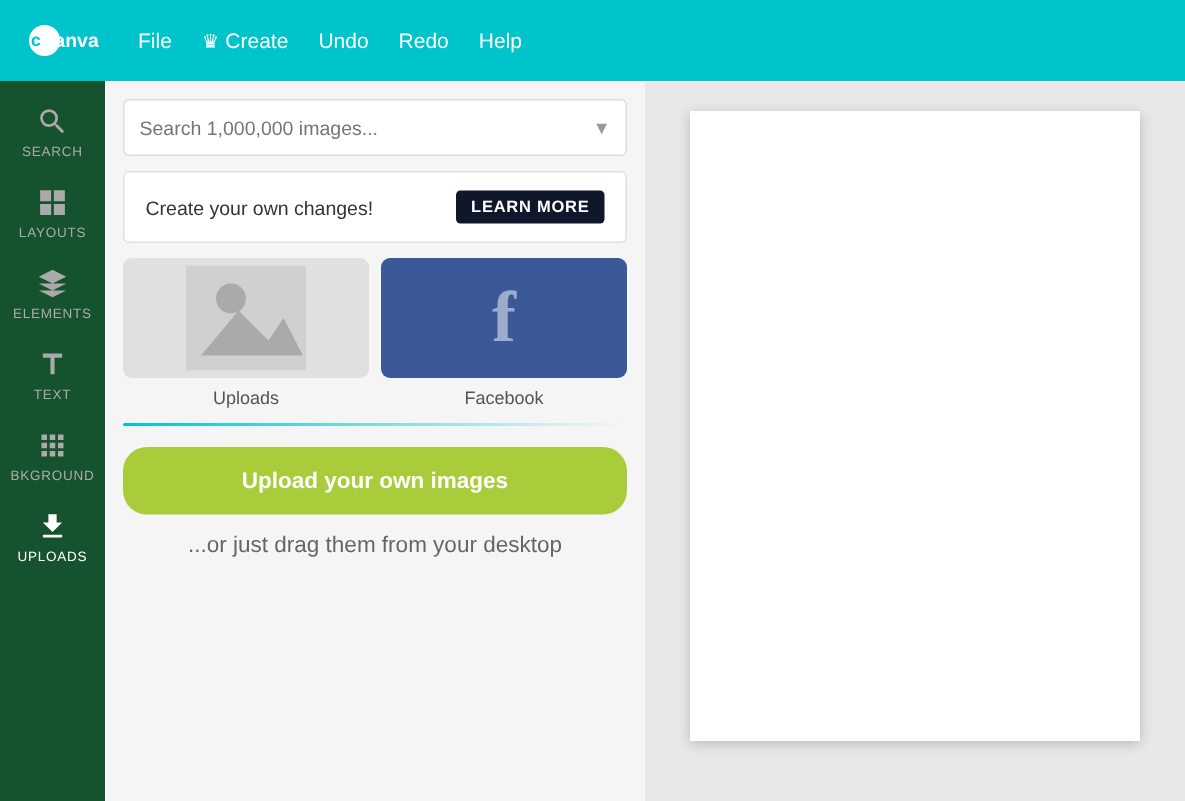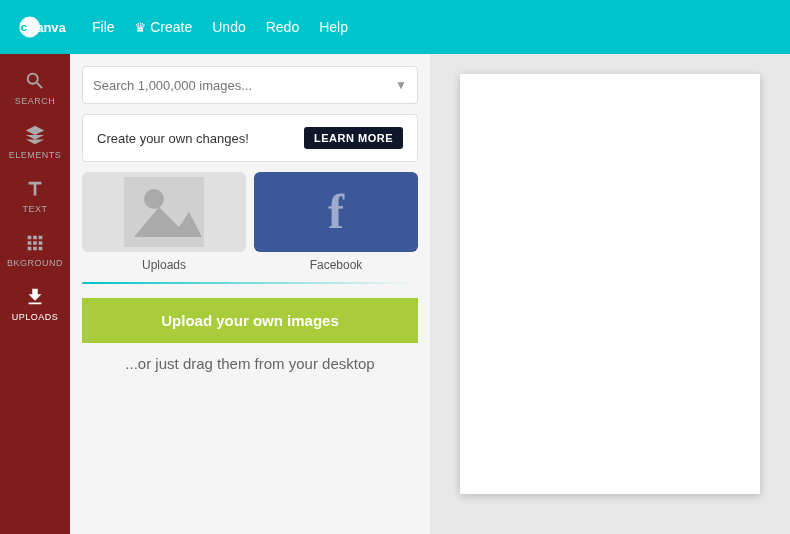--- a/index.html
+++ b/index.html
@@ -39,21 +39,21 @@
     
     .main {
       display: flex;
       flex: 1;
       overflow: hidden;
     }
 
     
     .sidebar {
       width: 70px;
-      background: #7f1d1d;
+      background: #14532d;
       display: flex;
       flex-direction: column;
       align-items: center;
       padding-top: 8px;
       gap: 4px;
       flex-shrink: 0;
     }
     .sidebar-item {
       display: flex;
       flex-direction: column;
@@ -210,21 +210,21 @@
       background: linear-gradient(to right, #00c4cc, transparent);
       border-radius: 1px;
       margin-bottom: 4px;
     }
 
     
     .upload-btn {
       background: #a8cc3a;
       color: white;
       border: none;
-      border-radius: 0;
+      border-radius: 16px;
       padding: 14px 20px;
       font-size: 15px;
       font-weight: 600;
       cursor: pointer;
       width: 100%;
       text-align: center;
     }
 
     
     .drag-text {
@@ -275,20 +275,26 @@
 
   <aside class="sidebar">
     <div class="sidebar-item">
       <svg viewBox="0 0 24 24">
         <path d="M15.5 14h-.79l-.28-.27A6.47 6.47 0 0 0 16 9.5 6.5 6.5 0 1 0 9.5 16c1.61 0 3.09-.59 4.23-1.57l.27.28v.79l5 4.99L20.49 19l-4.99-5zm-6 0C7.01 14 5 11.99 5 9.5S7.01 5 9.5 5 14 7.01 14 9.5 11.99 14 9.5 14z"></path>
       </svg>
       <span class="sidebar-label">SEARCH</span>
     </div>
     <div class="sidebar-item">
       <svg viewBox="0 0 24 24">
+        <path d="M3 3h8v8H3zm10 0h8v8h-8zM3 13h8v8H3zm10 0h8v8h-8z"></path>
+      </svg>
+      <span class="sidebar-label">LAYOUTS</span>
+    </div>
+    <div class="sidebar-item">
+      <svg viewBox="0 0 24 24">
         <path d="M12 2L2 7l10 5 10-5-10-5zM2 17l10 5 10-5M2 12l10 5 10-5"></path>
       </svg>
       <span class="sidebar-label">ELEMENTS</span>
     </div>
     <div class="sidebar-item">
       <svg viewBox="0 0 24 24">
         <path d="M5 4v3h5.5v12h3V7H19V4z"></path>
       </svg>
       <span class="sidebar-label">TEXT</span>
     </div>

